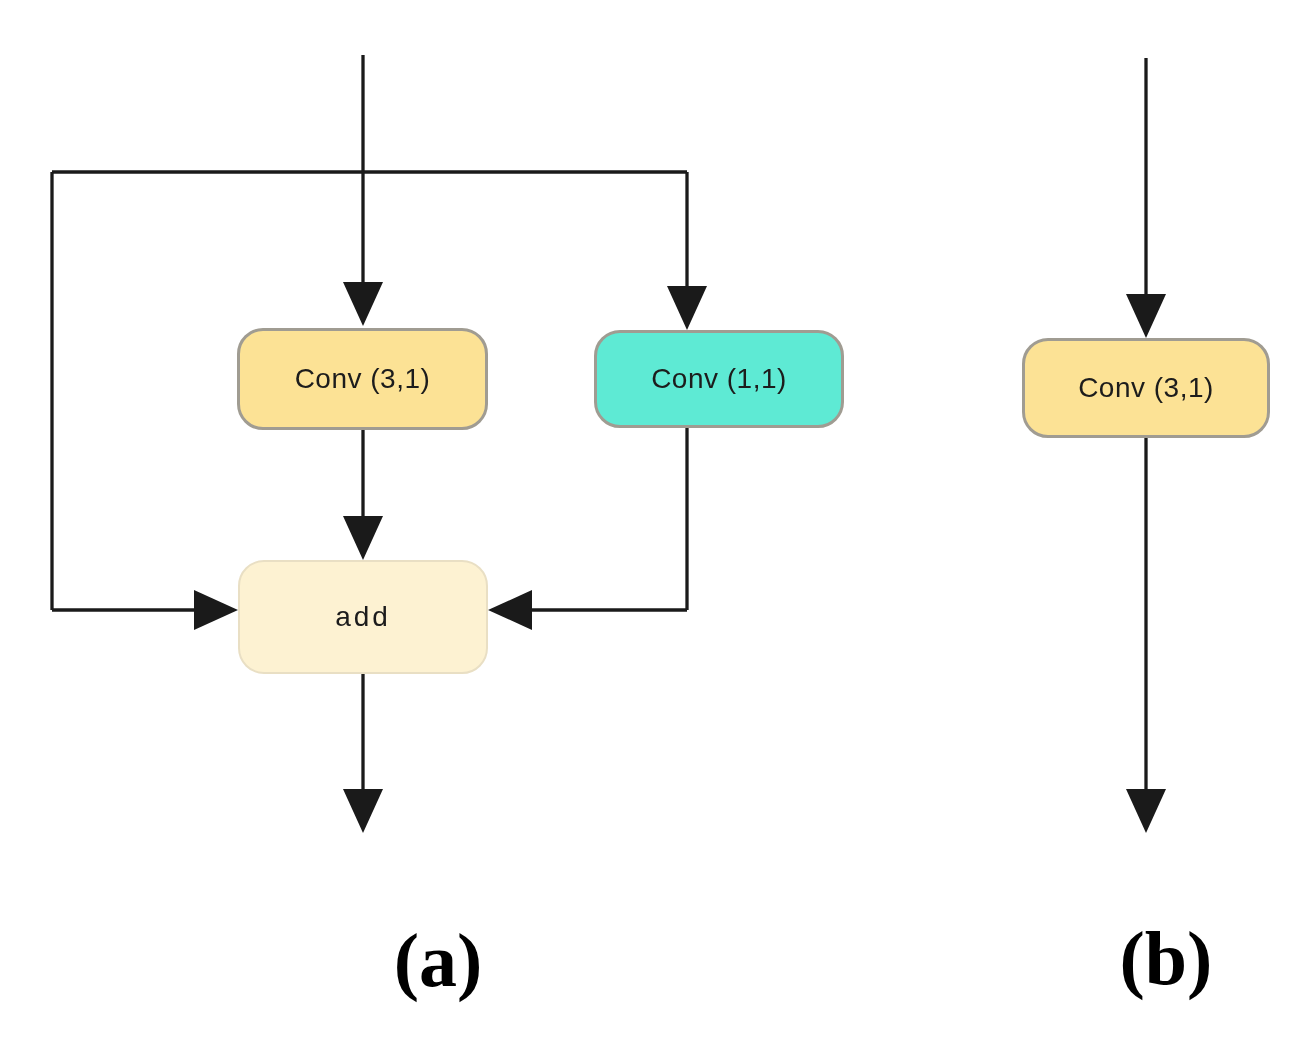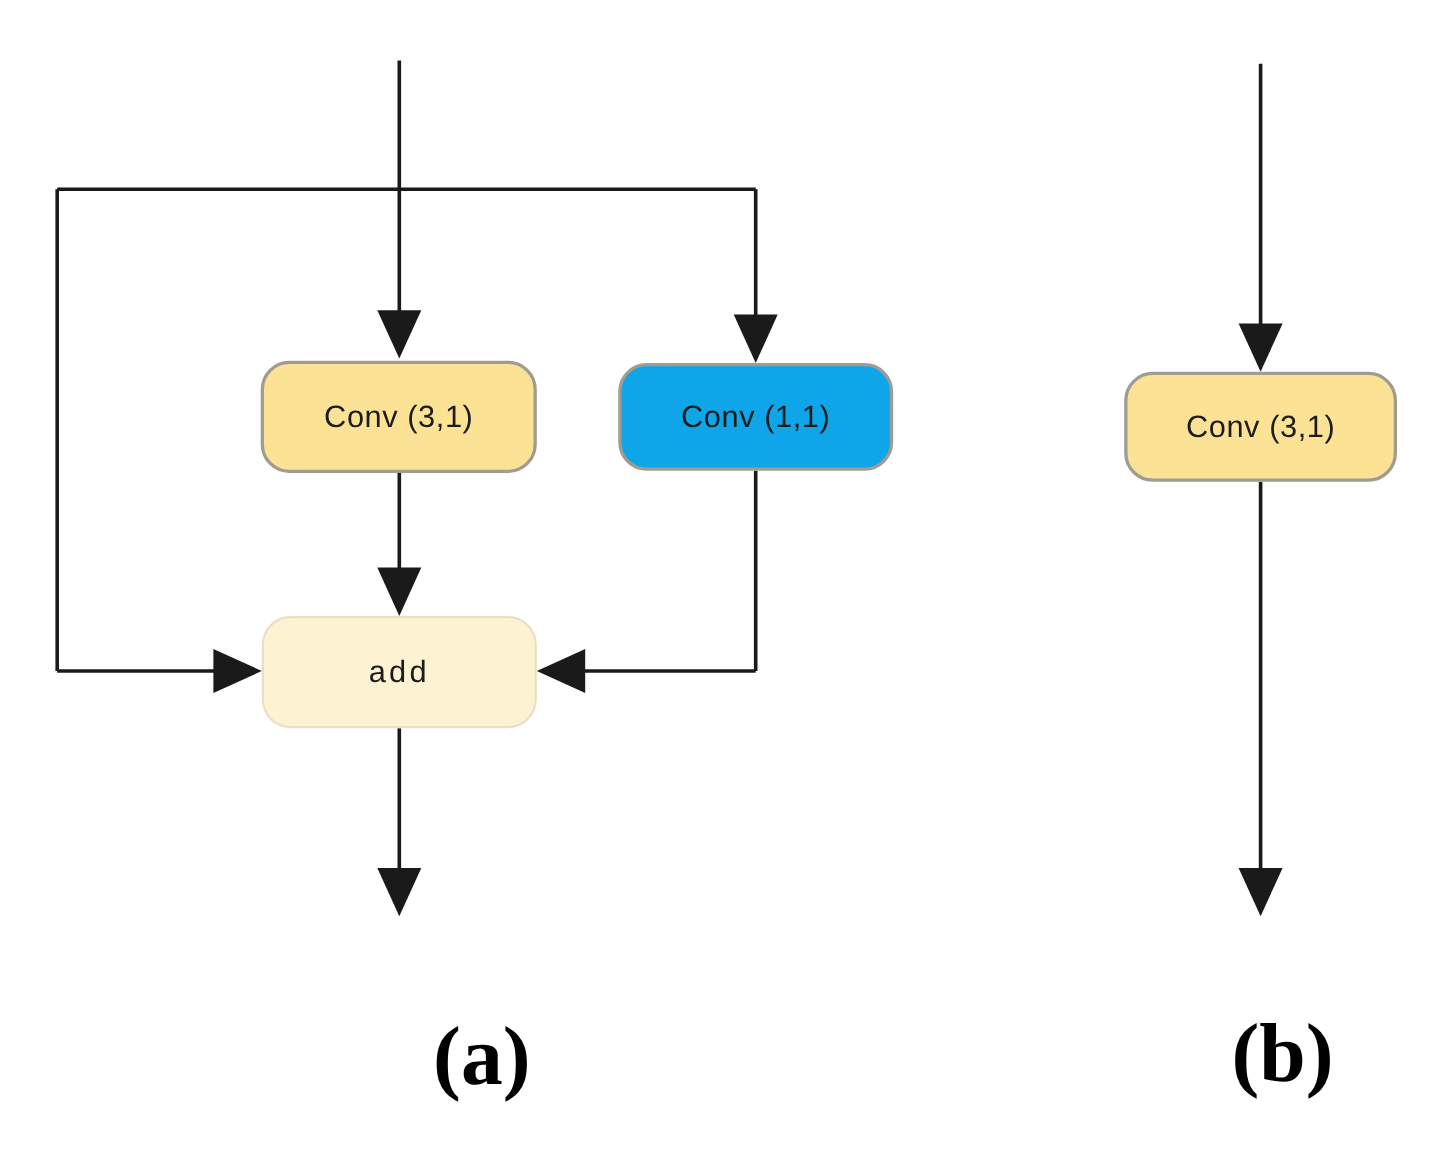--- a/index.html
+++ b/index.html
@@ -39,21 +39,21 @@
   }
   .node.conv {
     border: 3px solid #a09c92;
   }
   .node.add {
     border: 2px solid #e9dfc4;
     letter-spacing: 3px;
   }
   .conv31-a { left: 237px; top: 328px; width: 251px; height: 102px; }
   .conv11-a { left: 562px; top: 330px; width: 250px; height: 98px;  }
-  .add-a    { left: 238px; top: 560px; width: 250px; height: 102px; }
+  .add-a    { left: 238px; top: 560px; width: 250px; height: 114px; }
   .conv31-b { left: 1022px; top: 338px; width: 248px; height: 100px; }
   .caption {
     position: absolute;
     width: 200px;
     text-align: center;
     font-family: "Liberation Serif", serif;
     font-weight: bold;
     font-size: 76px;
     color: #000000;
     line-height: 1;
@@ -92,21 +92,21 @@
 
     <line x1="1146" y1="58" x2="1146" y2="296" style="stroke: rgb(26, 26, 26);"></line>
     <polygon points="1126,294 1166,294 1146,338" style="fill: rgb(26, 26, 26);"></polygon>
 
     <line x1="1146" y1="438" x2="1146" y2="791" style="stroke: rgb(26, 26, 26);"></line>
     <polygon points="1126,789 1166,789 1146,833" style="fill: rgb(26, 26, 26);"></polygon>
   </svg>
 
   <div class="node conv conv31-a" style="background: rgb(252, 226, 149); color: rgb(28, 28, 28);">Conv (3,1)</div>
 
-  <div class="node conv conv11-a" style="background: #0ea5e9; color: rgb(28, 28, 28);">Conv (1,1)</div>
+  <div class="node conv conv11-a" style="background: #5eead4; color: rgb(28, 28, 28); margin-left: 32px;">Conv (1,1)</div>
 
   <div class="node add add-a" style="background: rgb(253, 242, 210); color: rgb(28, 28, 28);">add</div>
 
   <div class="node conv conv31-b" style="background: rgb(252, 226, 149); color: rgb(28, 28, 28);">Conv (3,1)</div>
 
   <div class="caption caption-a">(a)</div>
 
   <div class="caption caption-b">(b)</div>
 
 </div>

